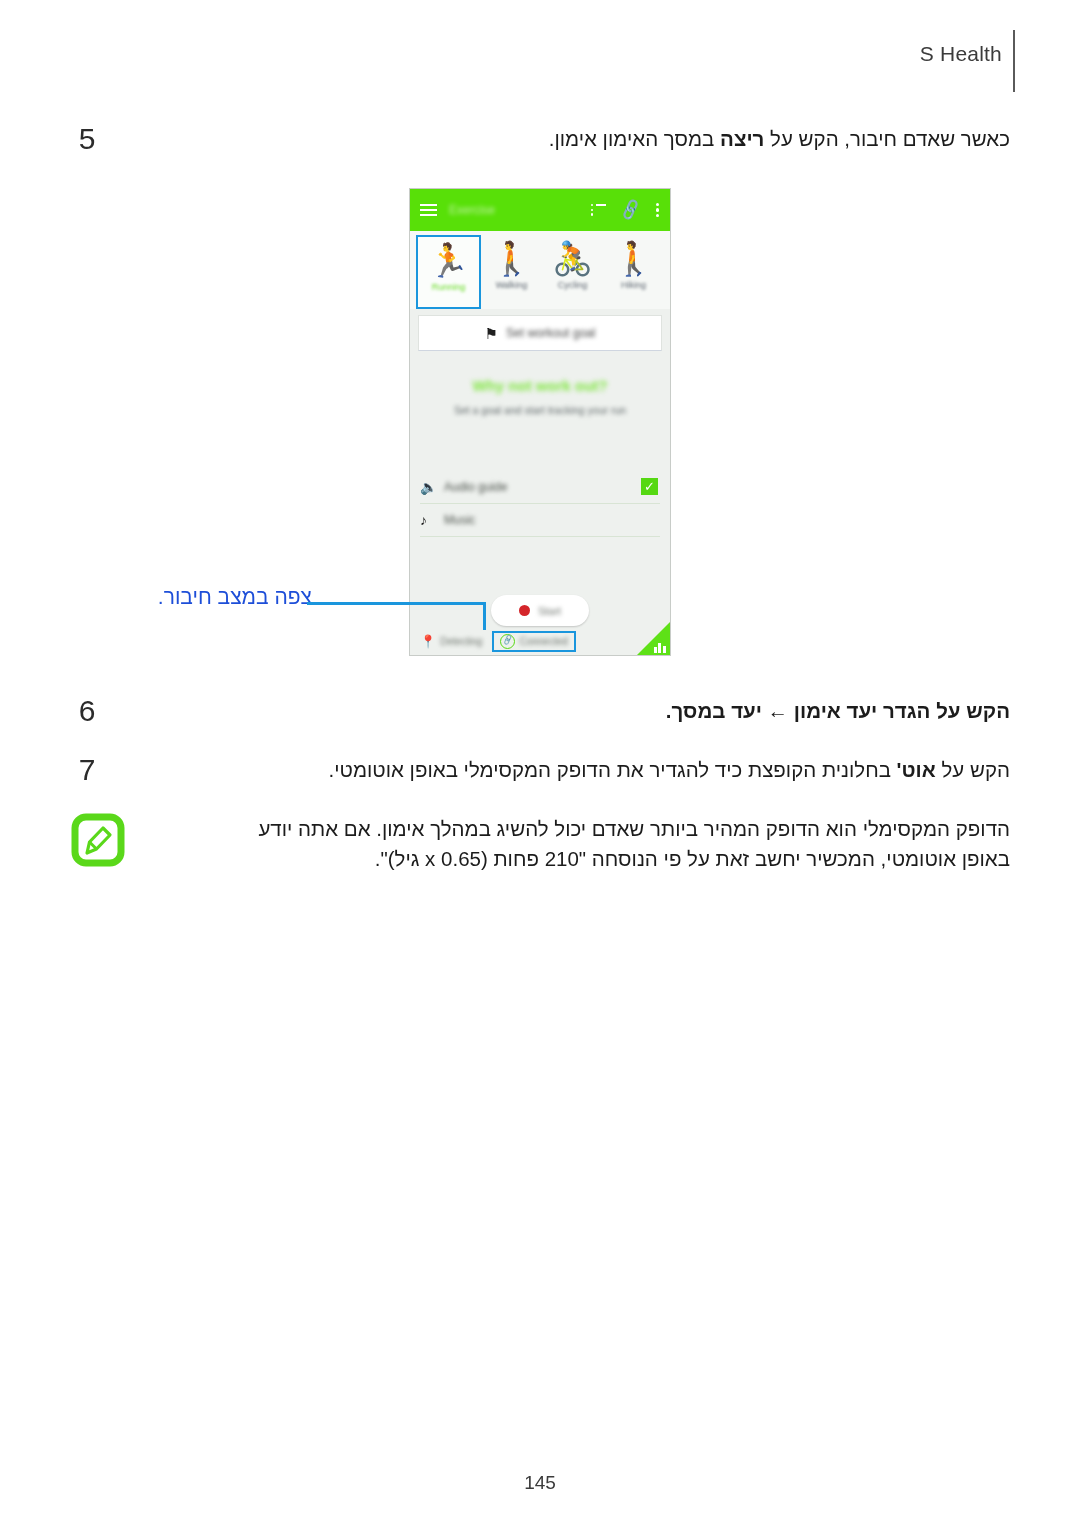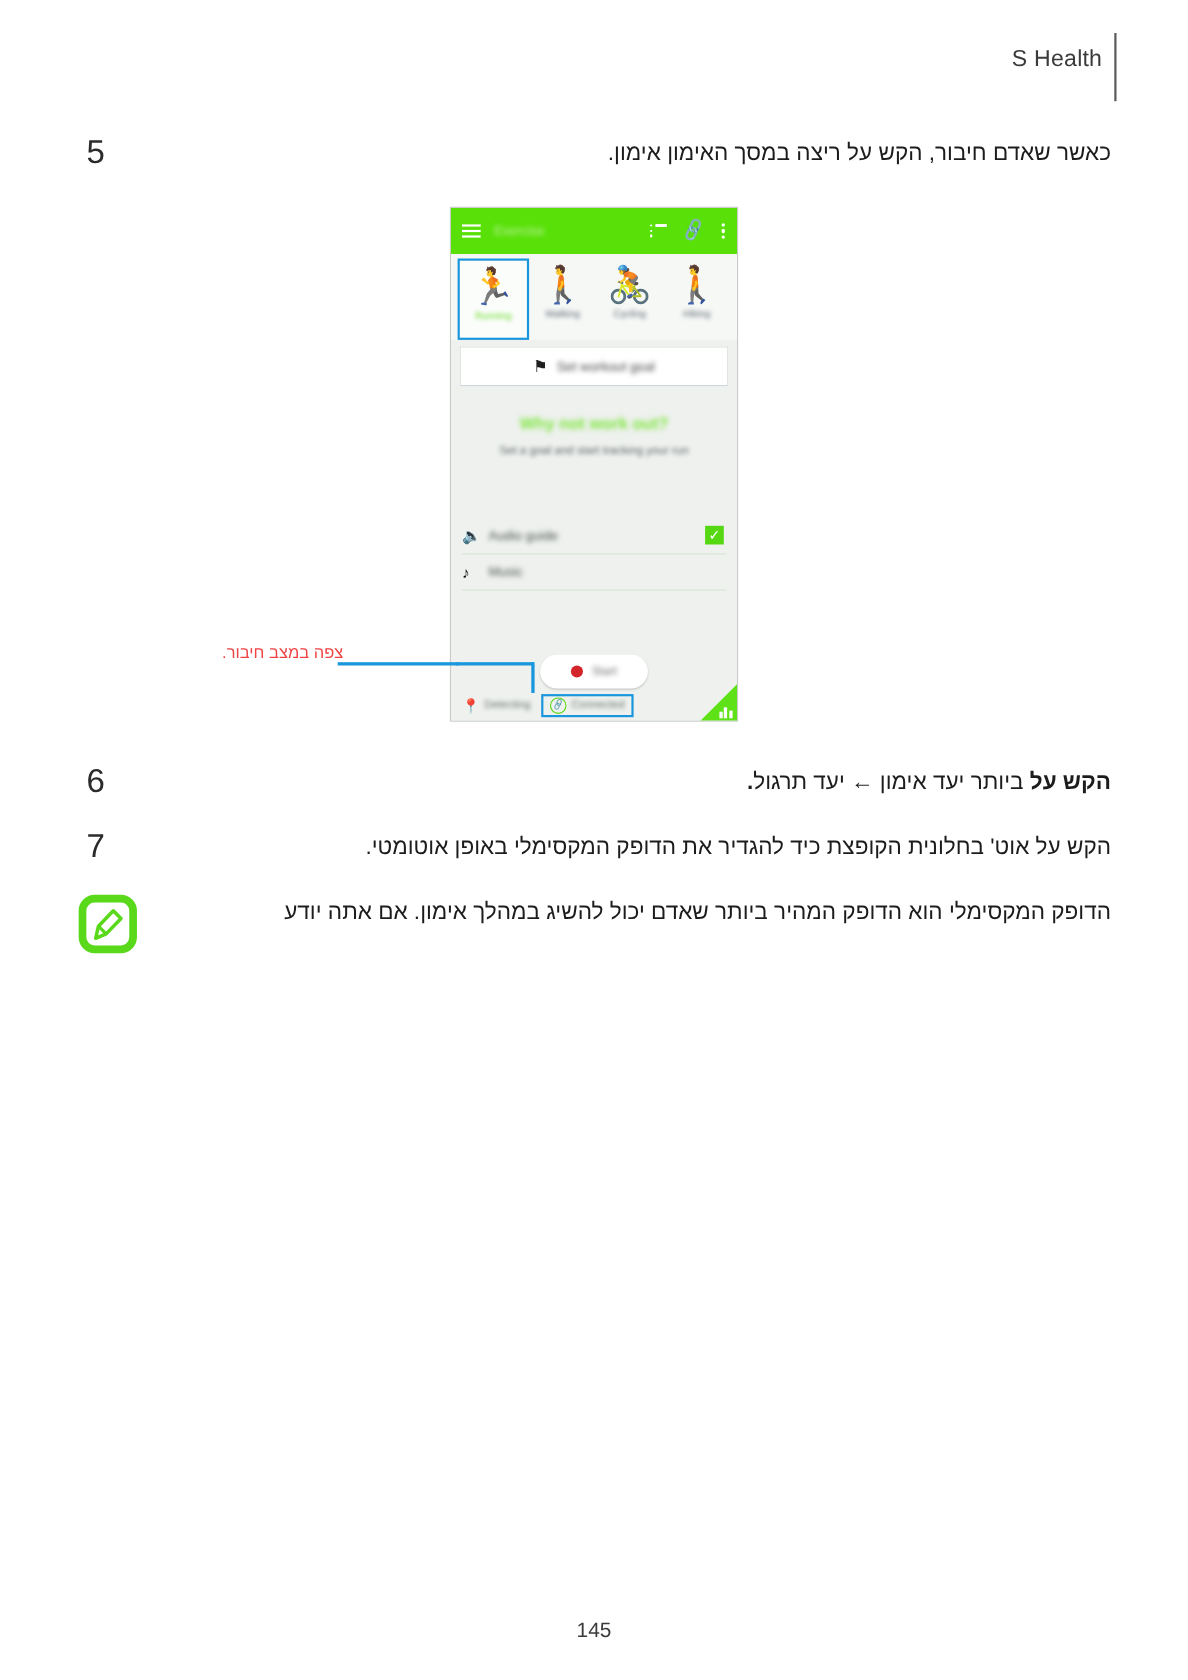--- a/index.html
+++ b/index.html
@@ -60,21 +60,21 @@
     text-align: center;
     flex: 0 0 34px;
     padding-top: 2px;
   }
   .step-body {
     font-size: 20.5px;
     line-height: 34px;
     color: #1c1c1c;
     text-align: right;
   }
-  .step-body b { font-weight: normal; }
+  .step-body b { font-weight: bold; }
 
   #step5 { top: 122px; right: 70px; left: 70px; }
   #step5 .step-body { width: 100%; }
   #step5 .step-num  { order: 2; margin-right: 6px; }
 
   #step6 { top: 694px; right: 70px; left: 70px; }
   #step6 .step-num  { order: 2; margin-right: 6px; }
   #step6 .step-body { width: 100%; font-weight: bold; }
 
   #step7 { top: 753px; right: 70px; left: 70px; }
@@ -274,22 +274,22 @@
   .corner-bars i { width:3px; background:#fff; }
   .corner-bars i:nth-child(1){height:6px;}
   .corner-bars i:nth-child(2){height:10px;}
   .corner-bars i:nth-child(3){height:7.5px;}
 
   
   .callout-label {
     position: absolute;
     top: 585px;
     right: 768px;
-    font-size: 15px;
-    color: #ef4444;
+    font-size: 21px;
+    color: #1d4ed8;
     white-space: nowrap;
     direction: rtl;
   }
   .callout-line-h {
     position: absolute;
     top: 602px;
     left: 307px;
     width: 110px;
     height: 2.6px;
     background: #1a96dd;
@@ -441,37 +441,38 @@
 </div>
 
 <div class="callout-label">צפה במצב חיבור.</div>
 <div class="callout-line-h"></div>
 <div class="callout-line-h2"></div>
 <div class="callout-line-v"></div>
 
 <div class="step" id="step6">
   <div class="step-num">6</div>
   <div class="step-body">
-    <span>הקש על </span><b>ביותר יעד אימון ← יעד תרגול</b><span>.</span>
+    <span>הקש על </span><b>הגדר יעד אימון ← יעד במסך</b><span>.</span>
   </div>
 </div>
 
 <div class="step" id="step7">
   <div class="step-num">7</div>
   <div class="step-body">
     <span>הקש על </span><b>אוט'</b><span> בחלונית הקופצת כיד להגדיר את הדופק המקסימלי באופן אוטומטי.</span>
   </div>
 </div>
 
 <div class="note">
   <div class="note-icon">
     <svg viewBox="0 0 56 56" width="56" height="56" aria-hidden="true">
       <rect x="5" y="5" width="46" height="46" rx="11" ry="11" fill="none" stroke="#5ad81a" stroke-width="7"></rect>
       <path d="M17 41 L19.5 30 L33 16 L40 23 L26.5 37 Z" fill="#ffffff" stroke="#5ad81a" stroke-width="3.2" stroke-linejoin="round"></path>
       <path d="M19.5 30 L26.5 37" stroke="#5ad81a" stroke-width="3"></path>
     </svg>
   </div>
   <div class="note-text">
     <div>הדופק המקסימלי הוא הדופק המהיר ביותר שאדם יכול להשיג במהלך אימון. אם אתה יודע</div>
+    <div>באופן אוטומטי, המכשיר יחשב זאת על פי הנוסחה "210 פחות (0.65 x גיל)".</div>
   </div>
 </div>
 
 <div class="page-number">145</div>
 
 </body></html>

